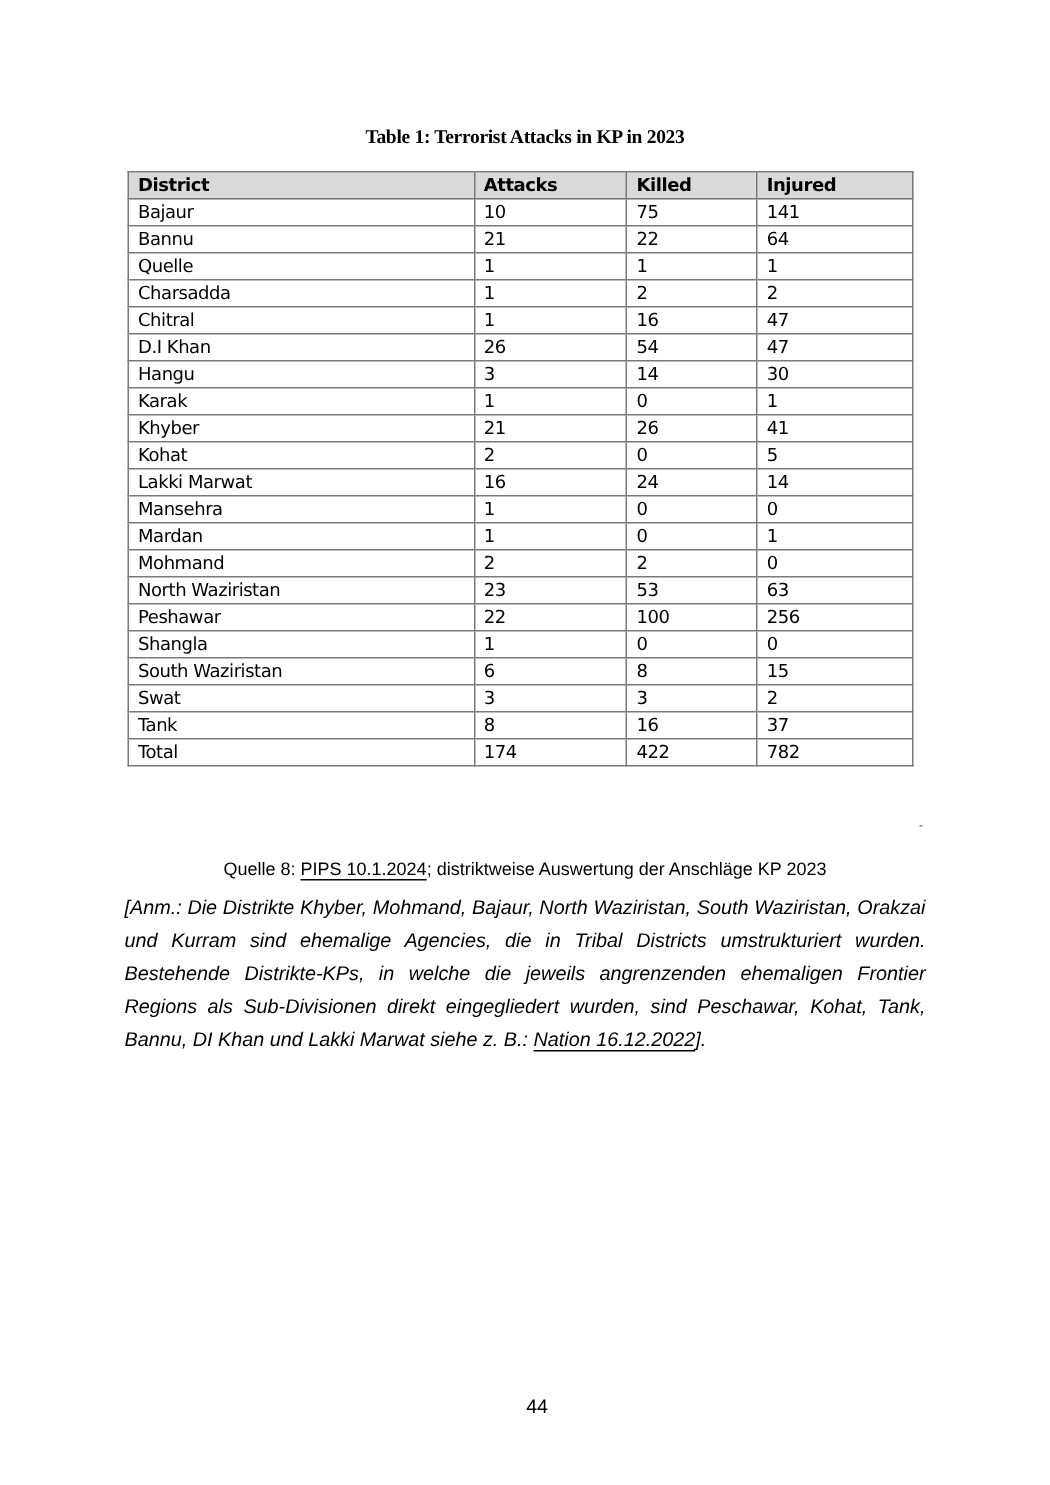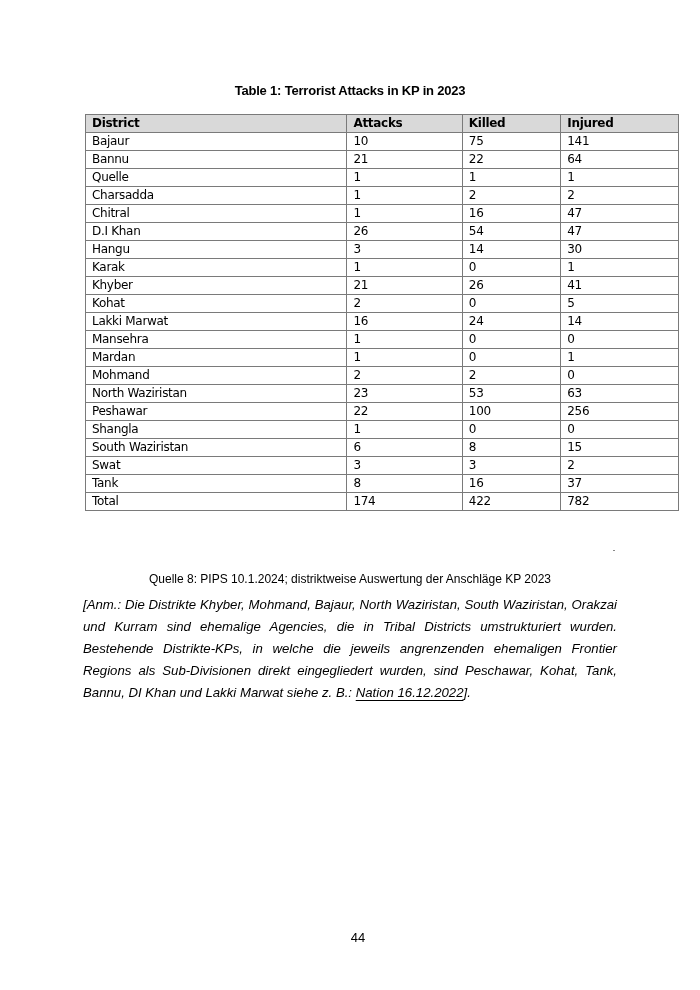--- a/index.html
+++ b/index.html
@@ -1,27 +1,27 @@
 <!DOCTYPE html>
 <html><head>
 <meta charset="utf-8">
 <style>
   html, body { margin: 0; padding: 0; background: #ffffff; }
   body { width: 700px; height: 990px; position: relative; overflow: hidden; font-family: "Liberation Sans", sans-serif; color: #000; }
-  .table-title { position: absolute; top: 83px; left: 0; width: 700px; text-align: center; font-family: Liberation Sans, sans-serif; font-weight: bold; font-size: 13px; letter-spacing: -0.2px; }
-  table.data { position: absolute; top: 114px; left: 85px; width: 594px; border-collapse: collapse; font-family: "DejaVu Sans", sans-serif; font-size: 12px; letter-spacing: -0.3px; }
+  .table-title { position: absolute; top: 83px; left: 0; width: 700px; text-align: center; font-family: Liberation Serif, serif; font-weight: bold; font-size: 13px; letter-spacing: -0.2px; }
+  table.data { position: absolute; top: 114px; left: 85px; width: 524px; border-collapse: collapse; font-family: "DejaVu Sans", sans-serif; font-size: 12px; letter-spacing: -0.3px; }
   table.data th, table.data td { border: 1px solid #7a7a7a; height: 17px; padding: 0 0 0 6px; text-align: left; line-height: 17px; white-space: nowrap; }
   table.data th { background: #d9d9d9; font-weight: bold; }
   table.data col.c1 { width: 231px; }
   table.data col.c2 { width: 102px; }
   table.data col.c3 { width: 87px; }
   table.data col.c4 { width: 104px; }
   .dot { position: absolute; top: 550px; left: 613px; width: 2px; height: 1px; background: #888; }
   .caption { position: absolute; top: 572px; left: 0; width: 700px; text-align: center; font-size: 12px; }
-  .caption .link { text-underline-offset: 3px; margin-top: 32px; }
+  .caption .link { text-decoration: underline; text-underline-offset: 3px; margin-top: 32px; }
   .note { position: absolute; top: 594px; left: 83px; width: 534px; font-size: 13.2px; font-style: italic; line-height: 22px; text-align: justify; }
   .note .link { text-decoration: underline; text-underline-offset: 3px; }
   .page-number { position: absolute; top: 930px; left: 8px; width: 700px; text-align: center; font-size: 13px; }
 </style>
 </head>
 <body>
 
 <div class="table-title">Table 1: Terrorist Attacks in KP in 2023</div>
 
 <table class="data">

